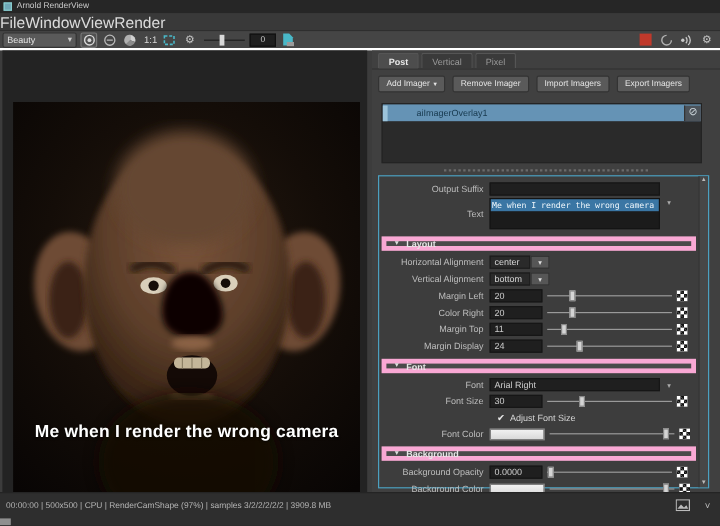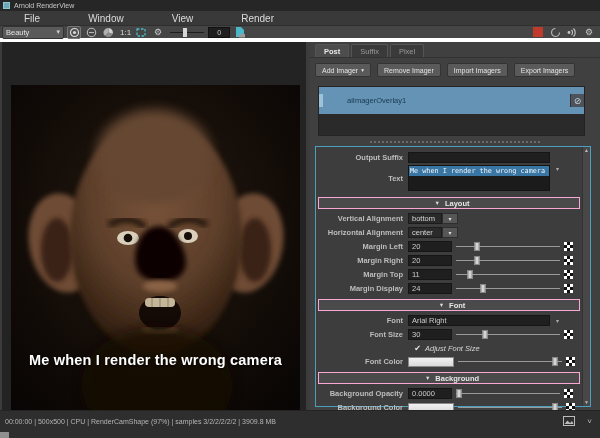--- a/index.html
+++ b/index.html
@@ -9,25 +9,25 @@
 
   
   .titlebar{position:absolute;left:0;top:0;width:600px;height:11px;background:#262626;
     display:flex;align-items:center;gap:4px;padding-left:3px;}
   .app-icon{width:7px;height:7px;background:#6fa8b8;border:1px solid #8cc;}
   .title-text{font-size:7px;color:#c8c8c8;}
 
   
   .menubar{position:absolute;left:0;top:11px;width:600px;height:15px;background:#393939;
     display:flex;align-items:center;gap:0;border-bottom:1px solid #2e2e2e;}
-  .menu-item{font-size:10px;color:#dcdcdc;padding:0 24px;}
+  .menu-item{font-size:13px;color:#dcdcdc;padding:0 0;}
 
   
   .toolbar{position:absolute;left:0;top:26px;width:600px;height:16px;background:#454545;
-    display:flex;align-items:center;border-bottom:4px solid #ffffff;}
+    display:flex;align-items:center;border-bottom:2px solid #ffffff;}
   .combo{height:13px;background:#5a5a5a;border:1px solid #333;border-radius:2px;
     display:flex;align-items:center;justify-content:space-between;font-size:7.5px;
     color:#e2e2e2;padding:0 3px;margin-left:2px;}
   .combo .arr{font-size:7px;color:#ccc;margin-left:4px;}
   .icon-btn{height:13px;min-width:14px;display:flex;align-items:center;justify-content:center;
     color:#c8c8c8;font-size:9px;margin-left:3px;}
   .icon-btn.boxed{border:1px solid #777;border-radius:2px;background:#505050;}
   .zoom-label{font-size:8px;color:#d8d8d8;margin-left:5px;}
   .tb-slider{position:relative;width:34px;height:13px;margin-left:5px;}
   .tb-slider .trk{position:absolute;left:0;right:0;top:6px;height:1px;background:#1e1e1e;}
@@ -50,67 +50,67 @@
   .tabbar{position:absolute;left:0;top:0;width:290px;height:16px;display:flex;align-items:flex-end;
     gap:2px;padding-left:5px;border-bottom:1px solid #333;}
   .tab{height:13px;padding:0 8px;font-size:7.5px;display:flex;align-items:center;
     border:1px solid #555;border-bottom:none;border-radius:2px 2px 0 0;background:#3a3a3a;color:#9a9a9a;}
   .tab.active{background:#4d4d4d;color:#e8e8e8;font-weight:bold;}
   .btn-row{position:absolute;left:5px;top:21px;display:flex;gap:6px;}
   .btn{height:14px;background:#5a5a5a;border:1px solid #333;border-radius:2px;color:#e4e4e4;
     font-size:7px;display:flex;align-items:center;padding:0 6px;gap:3px;white-space:nowrap;}
   .imager-list{position:absolute;left:8px;top:44px;width:267px;height:50px;background:#2a2a2a;
     border:1px solid #232323;}
-  .imager-row{height:27px;background:var(--accent);display:flex;align-items:center;}
+  .imager-row{height:14px;background:var(--accent);display:flex;align-items:center;}
   .imager-row .grip{width:4px;height:13px;background:#9cc3da;}
   .imager-row .nm{flex:1;font-size:7.5px;color:#17394e;padding-left:24px;}
   .imager-row .disable-box{width:14px;height:13px;background:#4c535a;border-left:1px solid #333;
     display:flex;align-items:center;justify-content:center;font-size:9px;color:#cfd8dd;
     font-family:"DejaVu Sans",sans-serif;}
   .drag-dots{position:absolute;left:60px;top:99px;width:170px;border-top:2px dotted #6a6a6a;}
 
   
   .props{position:absolute;left:5px;top:104px;width:276px;height:261px;background:#3d3d3d;
     border:1px solid var(--panel-border);}
   .props-scroll{position:absolute;right:0;top:0;width:8px;height:259px;background:#474747;
     border-left:1px solid #333;display:flex;flex-direction:column;justify-content:space-between;
     align-items:center;}
   .scroll-arrow{font-size:5px;color:#bbb;line-height:7px;}
   .props-content{position:absolute;left:0;top:0;width:266px;padding-top:4px;}
   .prow{display:flex;align-items:center;height:13px;margin-bottom:1px;}
   .prow.tall{height:28px;align-items:flex-start;}
-  .plabel{width:92px;text-align:right;padding-right:5px;font-size:7.5px;color:#bdbdbd;white-space:nowrap;flex:none;font-weight:bold;}
+  .plabel{width:92px;text-align:right;padding-right:5px;font-size:7.5px;color:#bdbdbd;white-space:nowrap;flex:none;}
   .pfield{height:11px;background:#1f1f1f;border:1px solid #161616;color:#ccc;font-size:7.5px;
     display:flex;align-items:center;padding:0 3px;flex:none;}
   .pfield.wide{width:142px;}
   .pfield.num{width:44px;}
   .ptextarea{width:142px;height:26px;background:#1b1b1b;border:1px solid #141414;flex:none;}
   .sel-line{height:10px;background:var(--selection-blue);color:#eef6fb;
     font-family:"DejaVu Sans Mono",monospace;font-size:6.8px;display:flex;align-items:center;
     padding-left:1px;white-space:nowrap;overflow:hidden;}
   .dd-value{width:34px;height:11px;background:#2a2a2a;border:1px solid #1c1c1c;color:#d6d6d6;
     font-size:7.5px;display:flex;align-items:center;padding:0 3px;flex:none;}
   .dd-arrow{width:16px;height:11px;background:#565656;border:1px solid #2e2e2e;color:#ddd;
     font-size:6px;display:flex;align-items:center;justify-content:center;flex:none;}
-  .section-hdr{height:12px;background:#4a4a4a;border:1px solid #f9a8d4;display:flex;align-items:center;
-    gap:5px;margin:4px 2px 3px 2px;padding-left:6px;justify-content:center;}
+  .section-hdr{height:12px;background:#4a4a4a;border:4px solid #f9a8d4;display:flex;align-items:center;
+    gap:5px;margin:4px 2px 3px 2px;padding-left:6px;}
   .section-hdr .tri{font-size:5.5px;color:#ddd;}
   .section-hdr .stitle{font-size:7.5px;font-weight:bold;color:#e6e6e6;}
   .pslider{position:relative;width:104px;height:13px;margin-left:4px;flex:none;}
   .pslider .trk{position:absolute;left:0;right:0;top:6px;height:1px;background:#9a9a9a;}
   .pslider .hnd{position:absolute;top:2px;width:5px;height:9px;background:#d4d4d4;border:1px solid #888;transform:translateX(-50%);}
   .checker{width:9px;height:9px;margin-left:4px;flex:none;background:#fff;
     background-image:linear-gradient(45deg,#111 25%,transparent 25%,transparent 75%,#111 75%),
       linear-gradient(45deg,#111 25%,transparent 25%,transparent 75%,#111 75%);
     background-size:6px 6px;background-position:0 0,3px 3px;}
   .swatch{width:46px;height:10px;background:linear-gradient(#f2f2f2,#d9d9d9);border:1px solid #888;flex:none;}
   .chk-row{display:flex;align-items:center;height:12px;margin-bottom:1px;}
   .chk-box{width:9px;height:9px;margin-left:97px;display:flex;align-items:center;justify-content:center;
     color:#e8e8e8;font-size:8px;font-family:"DejaVu Sans",sans-serif;}
-  .chk-label{font-size:7.5px;color:#d6d6d6;margin-left:3px;font-style:italic;}
+  .chk-label{font-size:7.5px;color:#d6d6d6;margin-left:3px;}
   .font-dd-arrow{color:#aaa;font-size:6px;margin-left:6px;}
 
   
   .statusbar{position:absolute;left:0;top:410px;width:600px;height:28px;background:#2e2e2e;
     border-top:1px solid #242424;}
   .status-text{position:absolute;left:5px;top:7px;font-size:7px;color:#b5b5b5;white-space:nowrap;}
   .status-icons{position:absolute;right:8px;top:5px;display:flex;gap:12px;align-items:center;color:#bbb;}
   .resize-grip{position:absolute;left:0;top:432px;width:9px;height:6px;background:#8f8f8f;}
 </style>
 </head>
@@ -236,21 +236,21 @@
         <path d="M132 244 Q149 252 166 243" stroke="#6b4830" stroke-width="6" fill="none" filter="url(#soft)"></path>
         <ellipse cx="146" cy="300" rx="75" ry="58" fill="#160d06" opacity="0.75" filter="url(#soft2)"></ellipse>
       </svg>
       <div class="overlay-caption">Me when I render the wrong camera</div>
     </div>
   </div>
 
   <div class="right-panel">
     <div class="tabbar">
       <div class="tab active">Post</div>
-      <div class="tab">Suffix</div>
+      <div class="tab">Vertical</div>
       <div class="tab">Pixel</div>
     </div>
 
     <div class="btn-row">
       <div class="btn">
         <span>Add Imager</span>
         <span style="font-size:5.5px">▾</span>
       </div>
       <div class="btn">
         <span>Remove Imager</span>
@@ -290,43 +290,43 @@
           </div>
           <span class="font-dd-arrow">▾</span>
         </div>
 
         <div class="section-hdr">
           <span class="tri">▼</span>
           <span class="stitle">Layout</span>
         </div>
 
         <div class="prow">
+          <span class="plabel">Horizontal Alignment</span>
+          <span class="dd-value">center</span>
+          <span class="dd-arrow">▾</span>
+        </div>
+
+        <div class="prow">
           <span class="plabel">Vertical Alignment</span>
           <span class="dd-value">bottom</span>
           <span class="dd-arrow">▾</span>
         </div>
 
         <div class="prow">
-          <span class="plabel">Horizontal Alignment</span>
-          <span class="dd-value">center</span>
-          <span class="dd-arrow">▾</span>
-        </div>
-
-        <div class="prow">
           <span class="plabel">Margin Left</span>
           <span class="pfield num">20</span>
           <div class="pslider">
             <div class="trk"></div>
             <div class="hnd" style="left: 20%;"></div>
           </div>
           <span class="checker"></span>
         </div>
 
         <div class="prow">
-          <span class="plabel">Margin Right</span>
+          <span class="plabel">Color Right</span>
           <span class="pfield num">20</span>
           <div class="pslider">
             <div class="trk"></div>
             <div class="hnd" style="left: 20%;"></div>
           </div>
           <span class="checker"></span>
         </div>
 
         <div class="prow">
           <span class="plabel">Margin Top</span>

